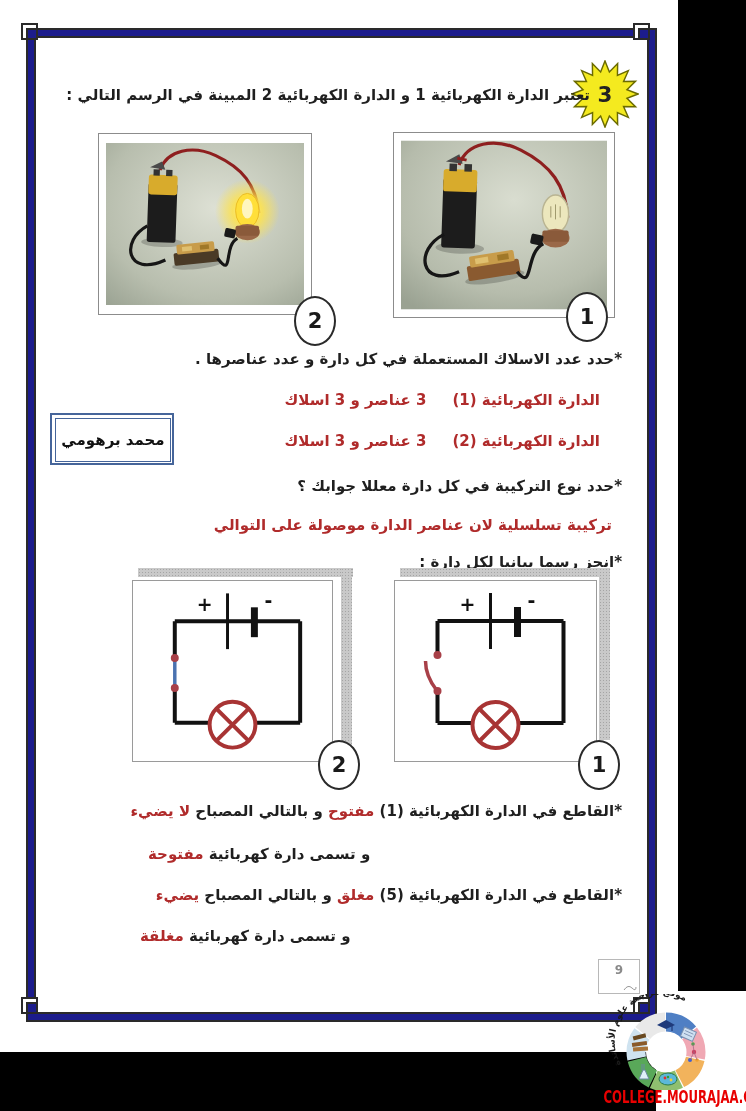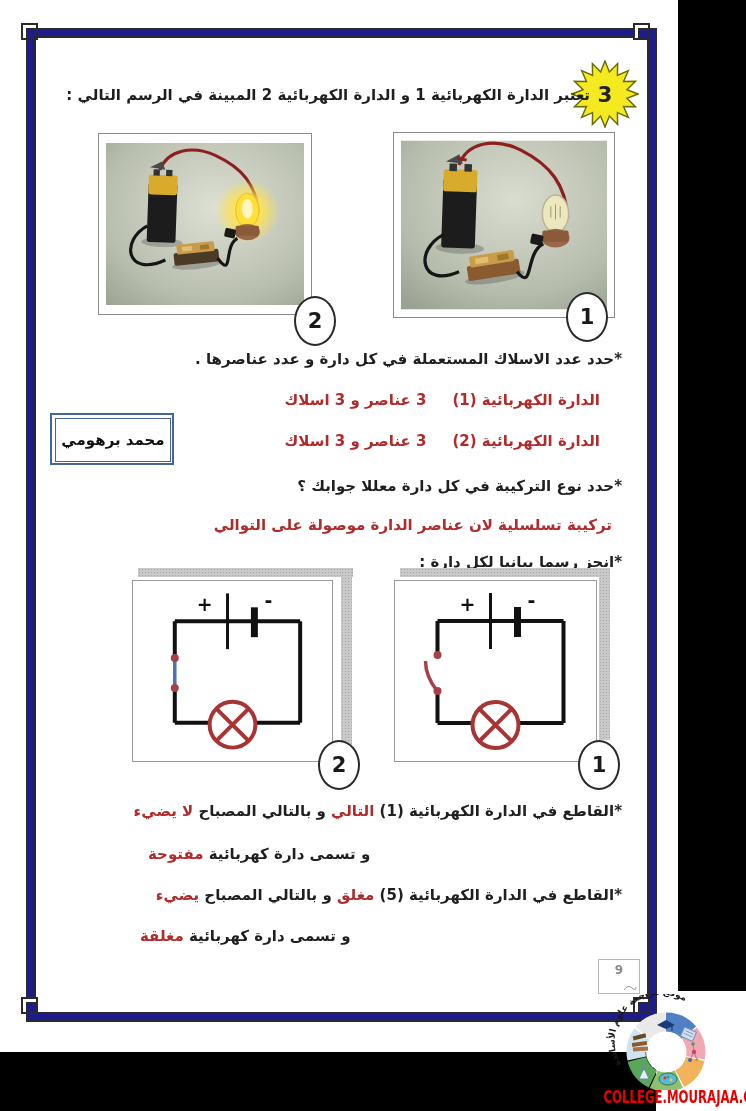--- a/index.html
+++ b/index.html
@@ -227,21 +227,21 @@
         <circle cx="100" cy="144" r="23" fill="#fff" stroke="#a83434" stroke-width="4"></circle>
         <path d="M84,128 L116,160 M116,128 L84,160" stroke="#a83434" stroke-width="4"></path>
       </g>
     </svg>
   </div>
   <div class="abs badge" style="left:578px;top:740px;">
       <span>1</span>
     </div>
 
   <div class="abs ar" style="top:802px;right:124px;">
-    <span>*القاطع في الدارة الكهربائية (1) </span><span class="red">التالي</span><span> و بالتالي المصباح </span><span class="red">لا يضيء</span>
+    <span>*القاطع في الدارة الكهربائية (1) </span><span class="red">مفتوح</span><span> و بالتالي المصباح </span><span class="red">لا يضيء</span>
   </div>
   <div class="abs ar" style="top:845px;left:140px;margin-left:8px;">
     <span>و تسمى دارة كهربائية </span><span class="red">مفتوحة</span>
   </div>
   <div class="abs ar" style="top:886px;right:124px;">
     <span>*القاطع في الدارة الكهربائية (5) </span><span class="red">مغلق</span><span> و بالتالي المصباح </span><span class="red">يضيء</span>
   </div>
   <div class="abs ar" style="top:927px;left:140px;">
     <span>و تسمى دارة كهربائية </span><span class="red">مغلقة</span>
   </div>

